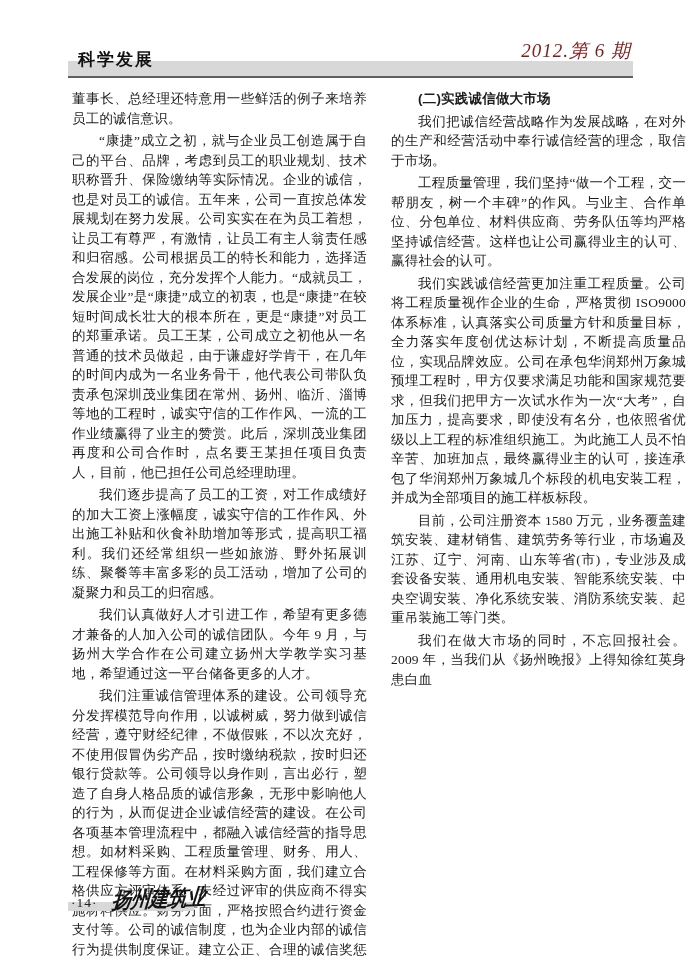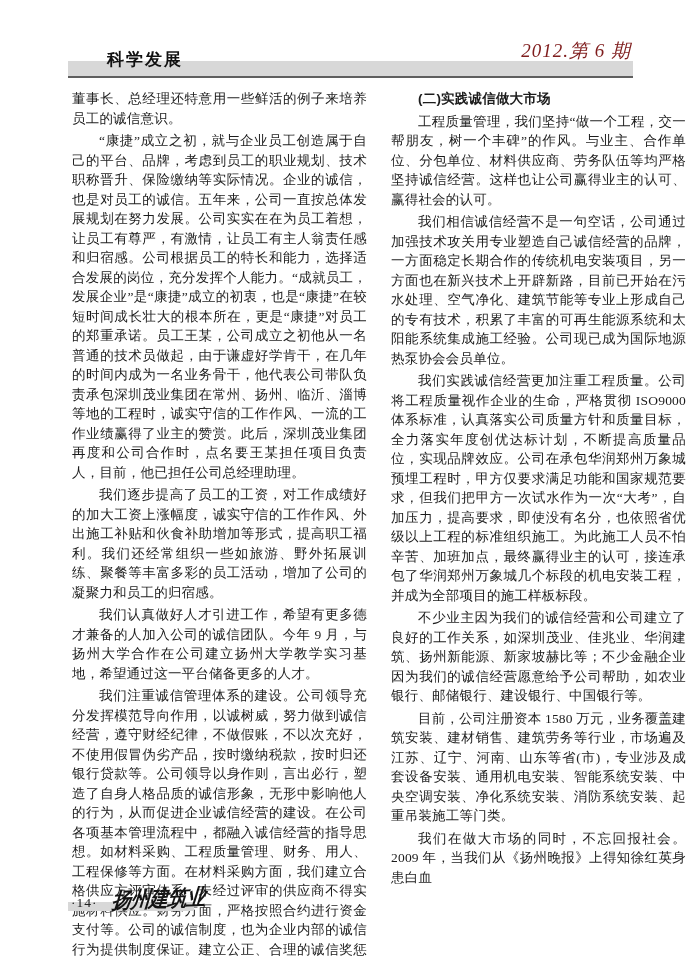--- a/index.html
+++ b/index.html
@@ -23,21 +23,20 @@
     width: 100%; height: 15px;
     background: #d8d8d8;
     border-bottom: 2px solid #5f5f5f;
   }
   .section-title {
     position: absolute; left: 10px; bottom: 7px;
     font-family: "Liberation Sans", sans-serif;
     font-weight: bold; font-size: 17px;
     letter-spacing: 2px; color: #111;
     z-index: 1;
-    margin-left: 29px;
   }
   .issue-label {
     position: absolute; right: 2px; bottom: 14px;
     font-style: italic; font-size: 19px;
     letter-spacing: 1px; color: #7f1d1d;
     z-index: 1;
   }
 
   
   .columns {
@@ -105,24 +104,23 @@
     <div class="col">
       <p class="no-indent">董事长、总经理还特意用一些鲜活的例子来培养员工的诚信意识。</p>
       <p>“康捷”成立之初，就与企业员工创造属于自己的平台、品牌，考虑到员工的职业规划、技术职称晋升、保险缴纳等实际情况。企业的诚信，也是对员工的诚信。五年来，公司一直按总体发展规划在努力发展。公司实实在在为员工着想，让员工有尊严，有激情，让员工有主人翁责任感和归宿感。公司根据员工的特长和能力，选择适合发展的岗位，充分发挥个人能力。“成就员工，发展企业”是“康捷”成立的初衷，也是“康捷”在较短时间成长壮大的根本所在，更是“康捷”对员工的郑重承诺。员工王某，公司成立之初他从一名普通的技术员做起，由于谦虚好学肯干，在几年的时间内成为一名业务骨干，他代表公司带队负责承包深圳茂业集团在常州、扬州、临沂、淄博等地的工程时，诚实守信的工作作风、一流的工作业绩赢得了业主的赞赏。此后，深圳茂业集团再度和公司合作时，点名要王某担任项目负责人，目前，他已担任公司总经理助理。</p>
       <p>我们逐步提高了员工的工资，对工作成绩好的加大工资上涨幅度，诚实守信的工作作风、外出施工补贴和伙食补助增加等形式，提高职工福利。我们还经常组织一些如旅游、野外拓展训练、聚餐等丰富多彩的员工活动，增加了公司的凝聚力和员工的归宿感。</p>
       <p>我们认真做好人才引进工作，希望有更多德才兼备的人加入公司的诚信团队。今年 9 月，与扬州大学合作在公司建立扬州大学教学实习基地，希望通过这一平台储备更多的人才。</p>
       <p>我们注重诚信管理体系的建设。公司领导充分发挥模范导向作用，以诚树威，努力做到诚信经营，遵守财经纪律，不做假账，不以次充好，不使用假冒伪劣产品，按时缴纳税款，按时归还银行贷款等。公司领导以身作则，言出必行，塑造了自身人格品质的诚信形象，无形中影响他人的行为，从而促进企业诚信经营的建设。在公司各项基本管理流程中，都融入诚信经营的指导思想。如材料采购、工程质量管理、财务、用人、工程保修等方面。在材料采购方面，我们建立合格供应方评审体系，未经过评审的供应商不得实施材料供应。财务方面，严格按照合约进行资金支付等。公司的诚信制度，也为企业内部的诚信行为提供制度保证。建立公正、合理的诚信奖惩制度，对企业员工的诚信或失信行为实行奖惩。</p>
     </div>
 
     <div class="col">
       <p class="col-heading">(二)实践诚信做大市场</p>
+      <p>我们把诚信经营战略作为发展战略，在对外的生产和经营活动中奉行诚信经营的理念，取信于市场。</p>
       <p>工程质量管理，我们坚持“做一个工程，交一帮朋友，树一个丰碑”的作风。与业主、合作单位、分包单位、材料供应商、劳务队伍等均严格坚持诚信经营。这样也让公司赢得业主的认可、赢得社会的认可。</p>
-      <p>我们相信诚信经营不是一句空话，公司通过加强技术攻关用专业塑造自己诚信经营的品牌，一方面稳定长期合作的传统机电安装项目，另一方面也在新兴技术上开辟新路，目前已开始在污水处理、空气净化、建筑节能等专业上形成自己的专有技术，积累了丰富的可再生能源系统和太阳能系统集成施工经验。公司现已成为国际地源热泵协会会员单位。</p>
       <p>我们实践诚信经营更加注重工程质量。公司将工程质量视作企业的生命，严格贯彻 ISO9000 体系标准，认真落实公司质量方针和质量目标，全力落实年度创优达标计划，不断提高质量品位，实现品牌效应。公司在承包华润郑州万象城预埋工程时，甲方仅要求满足功能和国家规范要求，但我们把甲方一次试水作为一次“大考”，自加压力，提高要求，即使没有名分，也依照省优级以上工程的标准组织施工。为此施工人员不怕辛苦、加班加点，最终赢得业主的认可，接连承包了华润郑州万象城几个标段的机电安装工程，并成为全部项目的施工样板标段。</p>
-      <p>不少业主因为我们的诚信经营和公司建立了良好的工作关系，如深圳茂业、佳兆业、华润建筑、扬州新能源、新家坡赫比等；不少金融企业因为我们的诚信经营愿意给予公司帮助，如农业银行、邮储银行、建设银行、中国银行等。</p>
       <p>目前，公司注册资本 1580 万元，业务覆盖建筑安装、建材销售、建筑劳务等行业，市场遍及江苏、辽宁、河南、山东等省(市)，专业涉及成套设备安装、通用机电安装、智能系统安装、中央空调安装、净化系统安装、消防系统安装、起重吊装施工等门类。</p>
       <p>我们在做大市场的同时，不忘回报社会。2009 年，当我们从《扬州晚报》上得知徐红英身患白血</p>
     </div>
 
   </div>
 
   <div class="footer">
     <div class="footer-band"></div>
     <span class="page-number">·14·</span>
     <span class="journal-logo">扬州建筑业</span>

